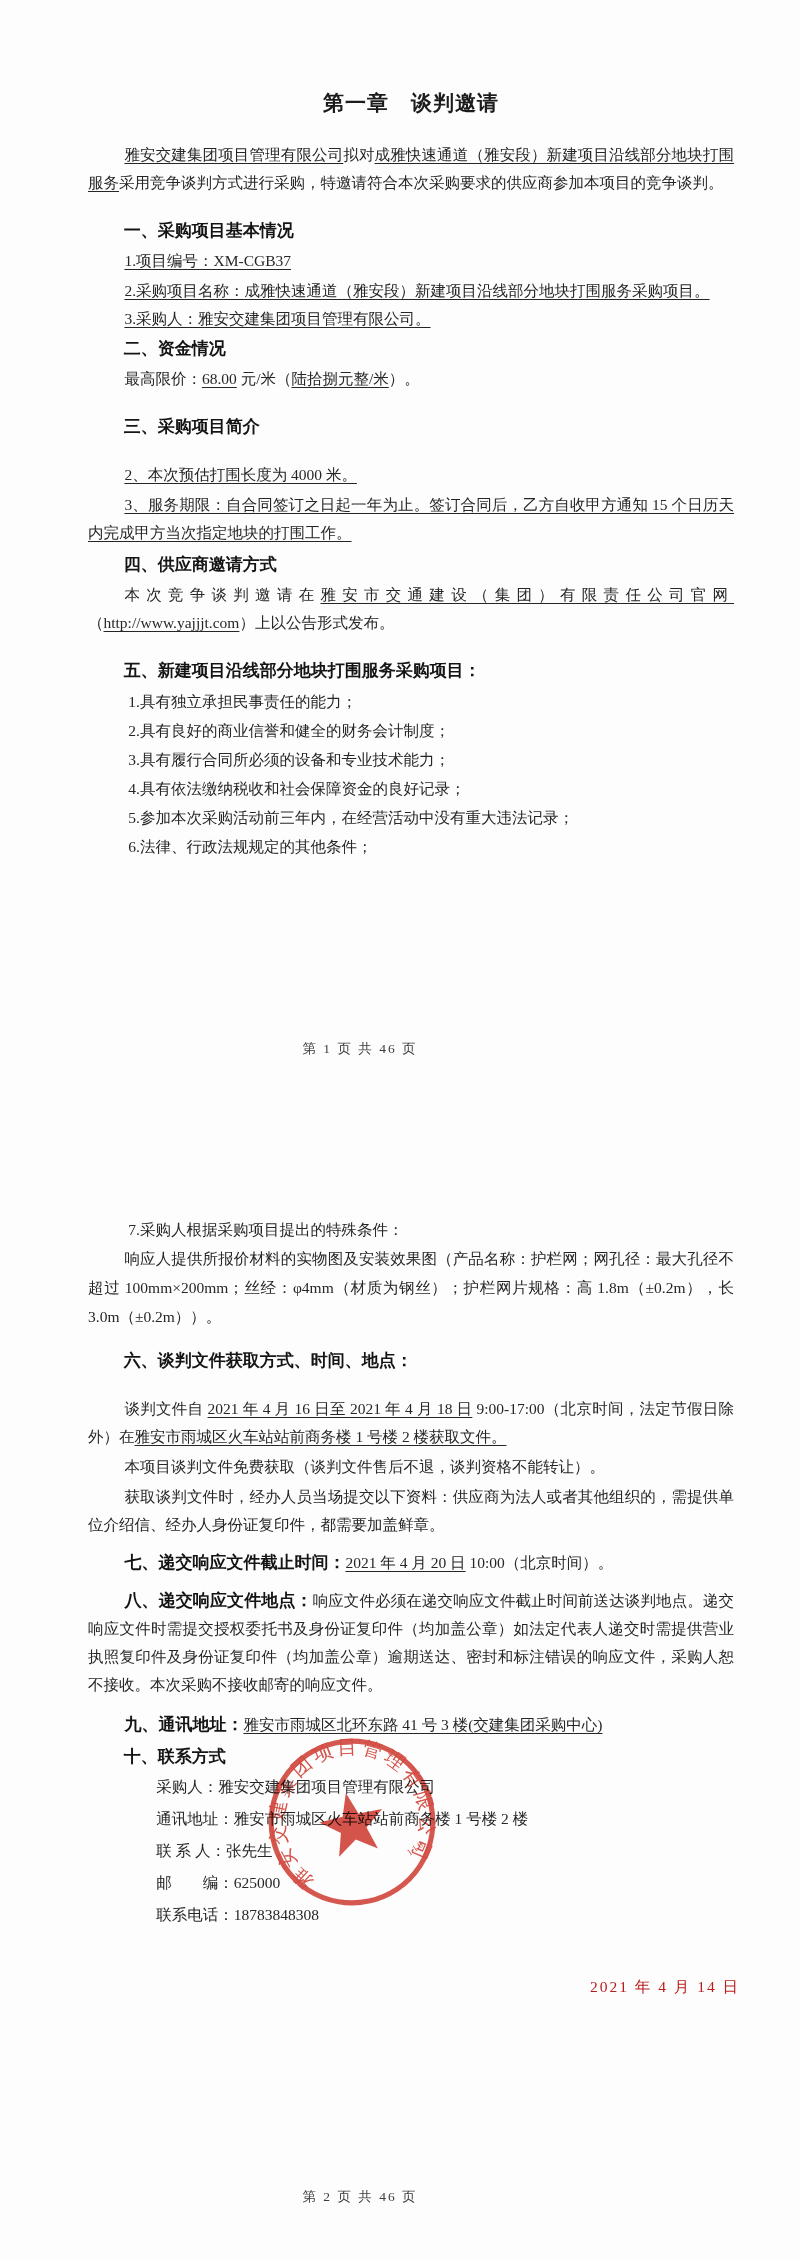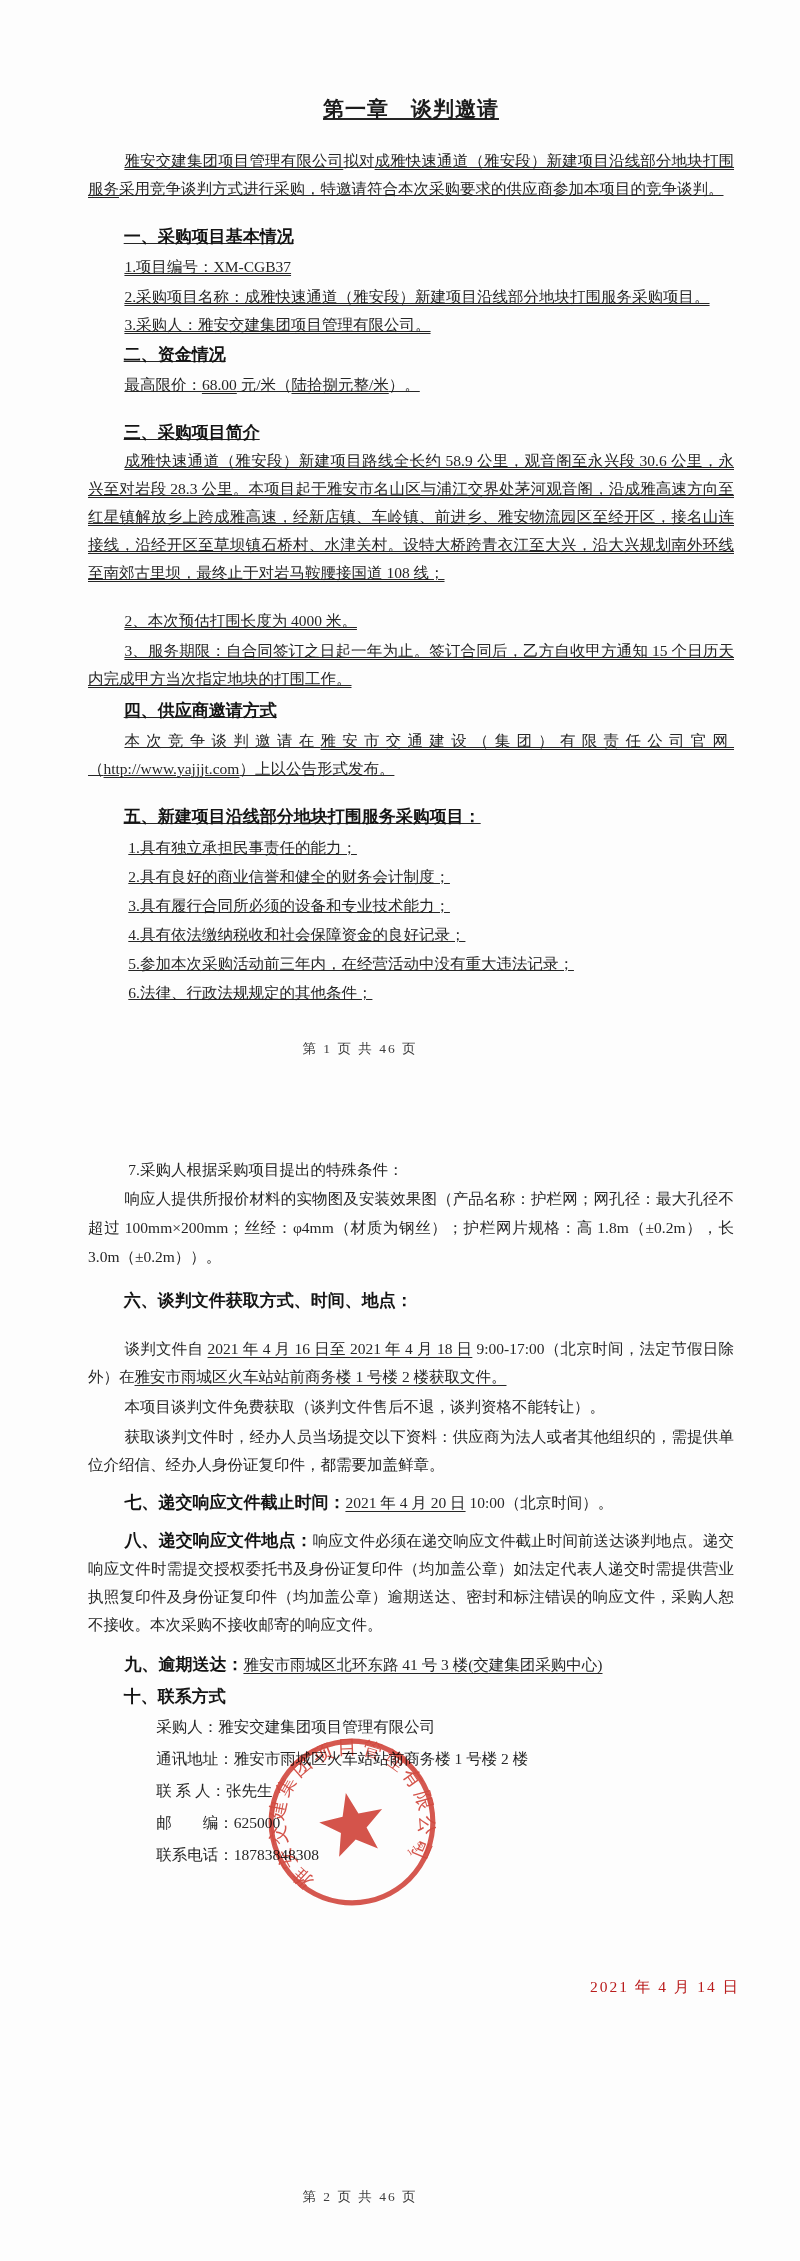--- a/index.html
+++ b/index.html
@@ -1,22 +1,22 @@
 <!DOCTYPE html>
 <html><head>
 <meta charset="utf-8">
 <style>
   html,body{margin:0;padding:0;background:#ffffff;}
   .doc{
     position:relative;width:800px;height:2261px;background:#fdfdfd;overflow:hidden;
     font-family:"Liberation Serif","DejaVu Serif",serif;color:#262626;
   }
   .page{position:absolute;left:0;width:800px;box-sizing:border-box;padding:0 66px 0 88px;}
-  .page1{top:7px;padding-top:88px;text-decoration:underline;}
-  .page2{top:1136px;padding-top:20px;}
+  .page1{top:1px;padding-top:88px;}
+  .page2{top:1196px;padding-top:20px;}
   .title{
     font-size:21px;font-weight:bold;text-align:center;color:#1c1c1c;
     margin:0 0 24px 0;line-height:28px;letter-spacing:1px;
   }
   p{margin:0;font-size:15.5px;line-height:28px;text-align:justify;}
   .ind{text-indent:2.35em;}
   .ind5{text-indent:2.6em;}
   .hdline{font-size:17px;font-weight:bold;color:#141414;text-indent:2.1em;}
   .mt2{margin-top:2px;}.mt4{margin-top:4px;}.mt6{}
   .mt8{margin-top:20px;}.mt10{margin-top:10px;}.mt12{margin-top:12px;}.mt16{margin-top:16px;}
@@ -47,21 +47,20 @@
 
     <p class="hdline mt8">一、采购项目基本情况</p>
     <p class="ind mt2"><span class="u">1.项目编号：XM-CGB37</span></p>
     <p class="ind mt2"><span class="u">2.采购项目名称：成雅快速通道（雅安段）新建项目沿线部分地块打围服务采购项目。</span></p>
     <p class="ind mt6"><span class="u">3.采购人：雅安交建集团项目管理有限公司。</span></p>
 
     <p class="hdline mt2">二、资金情况</p>
     <p class="ind mt2"><span>最高限价：</span><span class="u">68.00</span><span> 元/米（</span><span class="u">陆拾捌元整/米</span><span>）。</span></p>
 
     <p class="hdline mt8">三、采购项目简介</p>
-    <p class="ind"><span class="u">成雅快速通道（雅安段）新建项目路线全长约 58.9 公里，观音阁至永兴段 30.6 公里，永兴至对岩段 28.3 公里。本项目起于雅安市名山区与浦江交界处茅河观音阁，沿成雅高速方向至红星镇解放乡上跨成雅高速，经新店镇、车岭镇、前进乡、雅安物流园区至经开区，接名山连接线，沿经开区至草坝镇石桥村、水津关村。设特大桥跨青衣江至大兴，沿大兴规划南外环线至南郊古里坝，最终止于对岩马鞍腰接国道 108 线；</span></p>
     <p class="ind mt8"><span class="u">2、本次预估打围长度为 4000 米。</span></p>
     <p class="ind mt2"><span class="u">3、服务期限：自合同签订之日起一年为止。签订合同后，乙方自收甲方通知 15 个日历天内完成甲方当次指定地块的打围工作。</span></p>
 
     <p class="hdline mt4">四、供应商邀请方式</p>
     <p class="ind mt2"><span class="spread">本次竞争谈判邀请在</span><span class="u spread">雅安市交通建设（集团）有限责任公司官网</span><span>（</span><span class="u">http://www.yajjjt.com</span><span>）上以公告形式发布。</span></p>
 
     <p class="hdline mt8">五、新建项目沿线部分地块打围服务采购项目：</p>
     <div class="conds">
       <p class="ind5 mt2">1.具有独立承担民事责任的能力；</p>
       <p class="ind5">2.具有良好的商业信誉和健全的财务会计制度；</p>
@@ -81,21 +80,21 @@
 
     <p class="hdline mt16">六、谈判文件获取方式、时间、地点：</p>
     <p class="ind mt8"><span>谈判文件自 </span><span class="u">2021 年 4 月 16 日至 2021 年 4 月 18 日</span><span> 9:00-17:00（北京时间，法定节假日除外）在</span><span class="u">雅安市雨城区火车站站前商务楼 1 号楼 2 楼获取文件。</span></p>
     <p class="ind mt2">本项目谈判文件免费获取（谈判文件售后不退，谈判资格不能转让）。</p>
     <p class="ind mt2">获取谈判文件时，经办人员当场提交以下资料：供应商为法人或者其他组织的，需提供单位介绍信、经办人身份证复印件，都需要加盖鲜章。</p>
 
     <p class="ind mt10"><span class="hd" style="font-weight:bold;font-size:17px;color:#141414">七、递交响应文件截止时间：</span><span class="u">2021 年 4 月 20 日</span><span> 10:00（北京时间）。</span></p>
 
     <p class="ind mt10"><span style="font-weight:bold;font-size:17px;color:#141414">八、递交响应文件地点：</span><span>响应文件必须在递交响应文件截止时间前送达谈判地点。递交响应文件时需提交授权委托书及身份证复印件（均加盖公章）如法定代表人递交时需提供营业执照复印件及身份证复印件（均加盖公章）逾期送达、密封和标注错误的响应文件，采购人恕不接收。本次采购不接收邮寄的响应文件。</span></p>
 
-    <p class="ind mt12"><span style="font-weight:bold;font-size:17px;color:#141414">九、逾期送达：</span><span class="u">雅安市雨城区北环东路 41 号 3 楼(交建集团采购中心)</span></p>
+    <p class="ind mt12"><span style="font-weight:bold;font-size:17px;color:#141414">九、通讯地址：</span><span class="u">雅安市雨城区北环东路 41 号 3 楼(交建集团采购中心)</span></p>
 
     <p class="hdline mt4">十、联系方式</p>
     <div class="contact">
       <p><span>采购人：</span><span>雅安交建集团项目管理有限公司</span></p>
       <p><span>通讯地址：</span><span>雅安市雨城区火车站站前商务楼 1 号楼 2 楼</span></p>
       <p><span>联 系 人：</span><span>张先生</span></p>
       <p><span>邮　　编：</span><span>625000</span></p>
       <p><span>联系电话：</span><span>18783848308</span></p>
     </div>
   </div>

